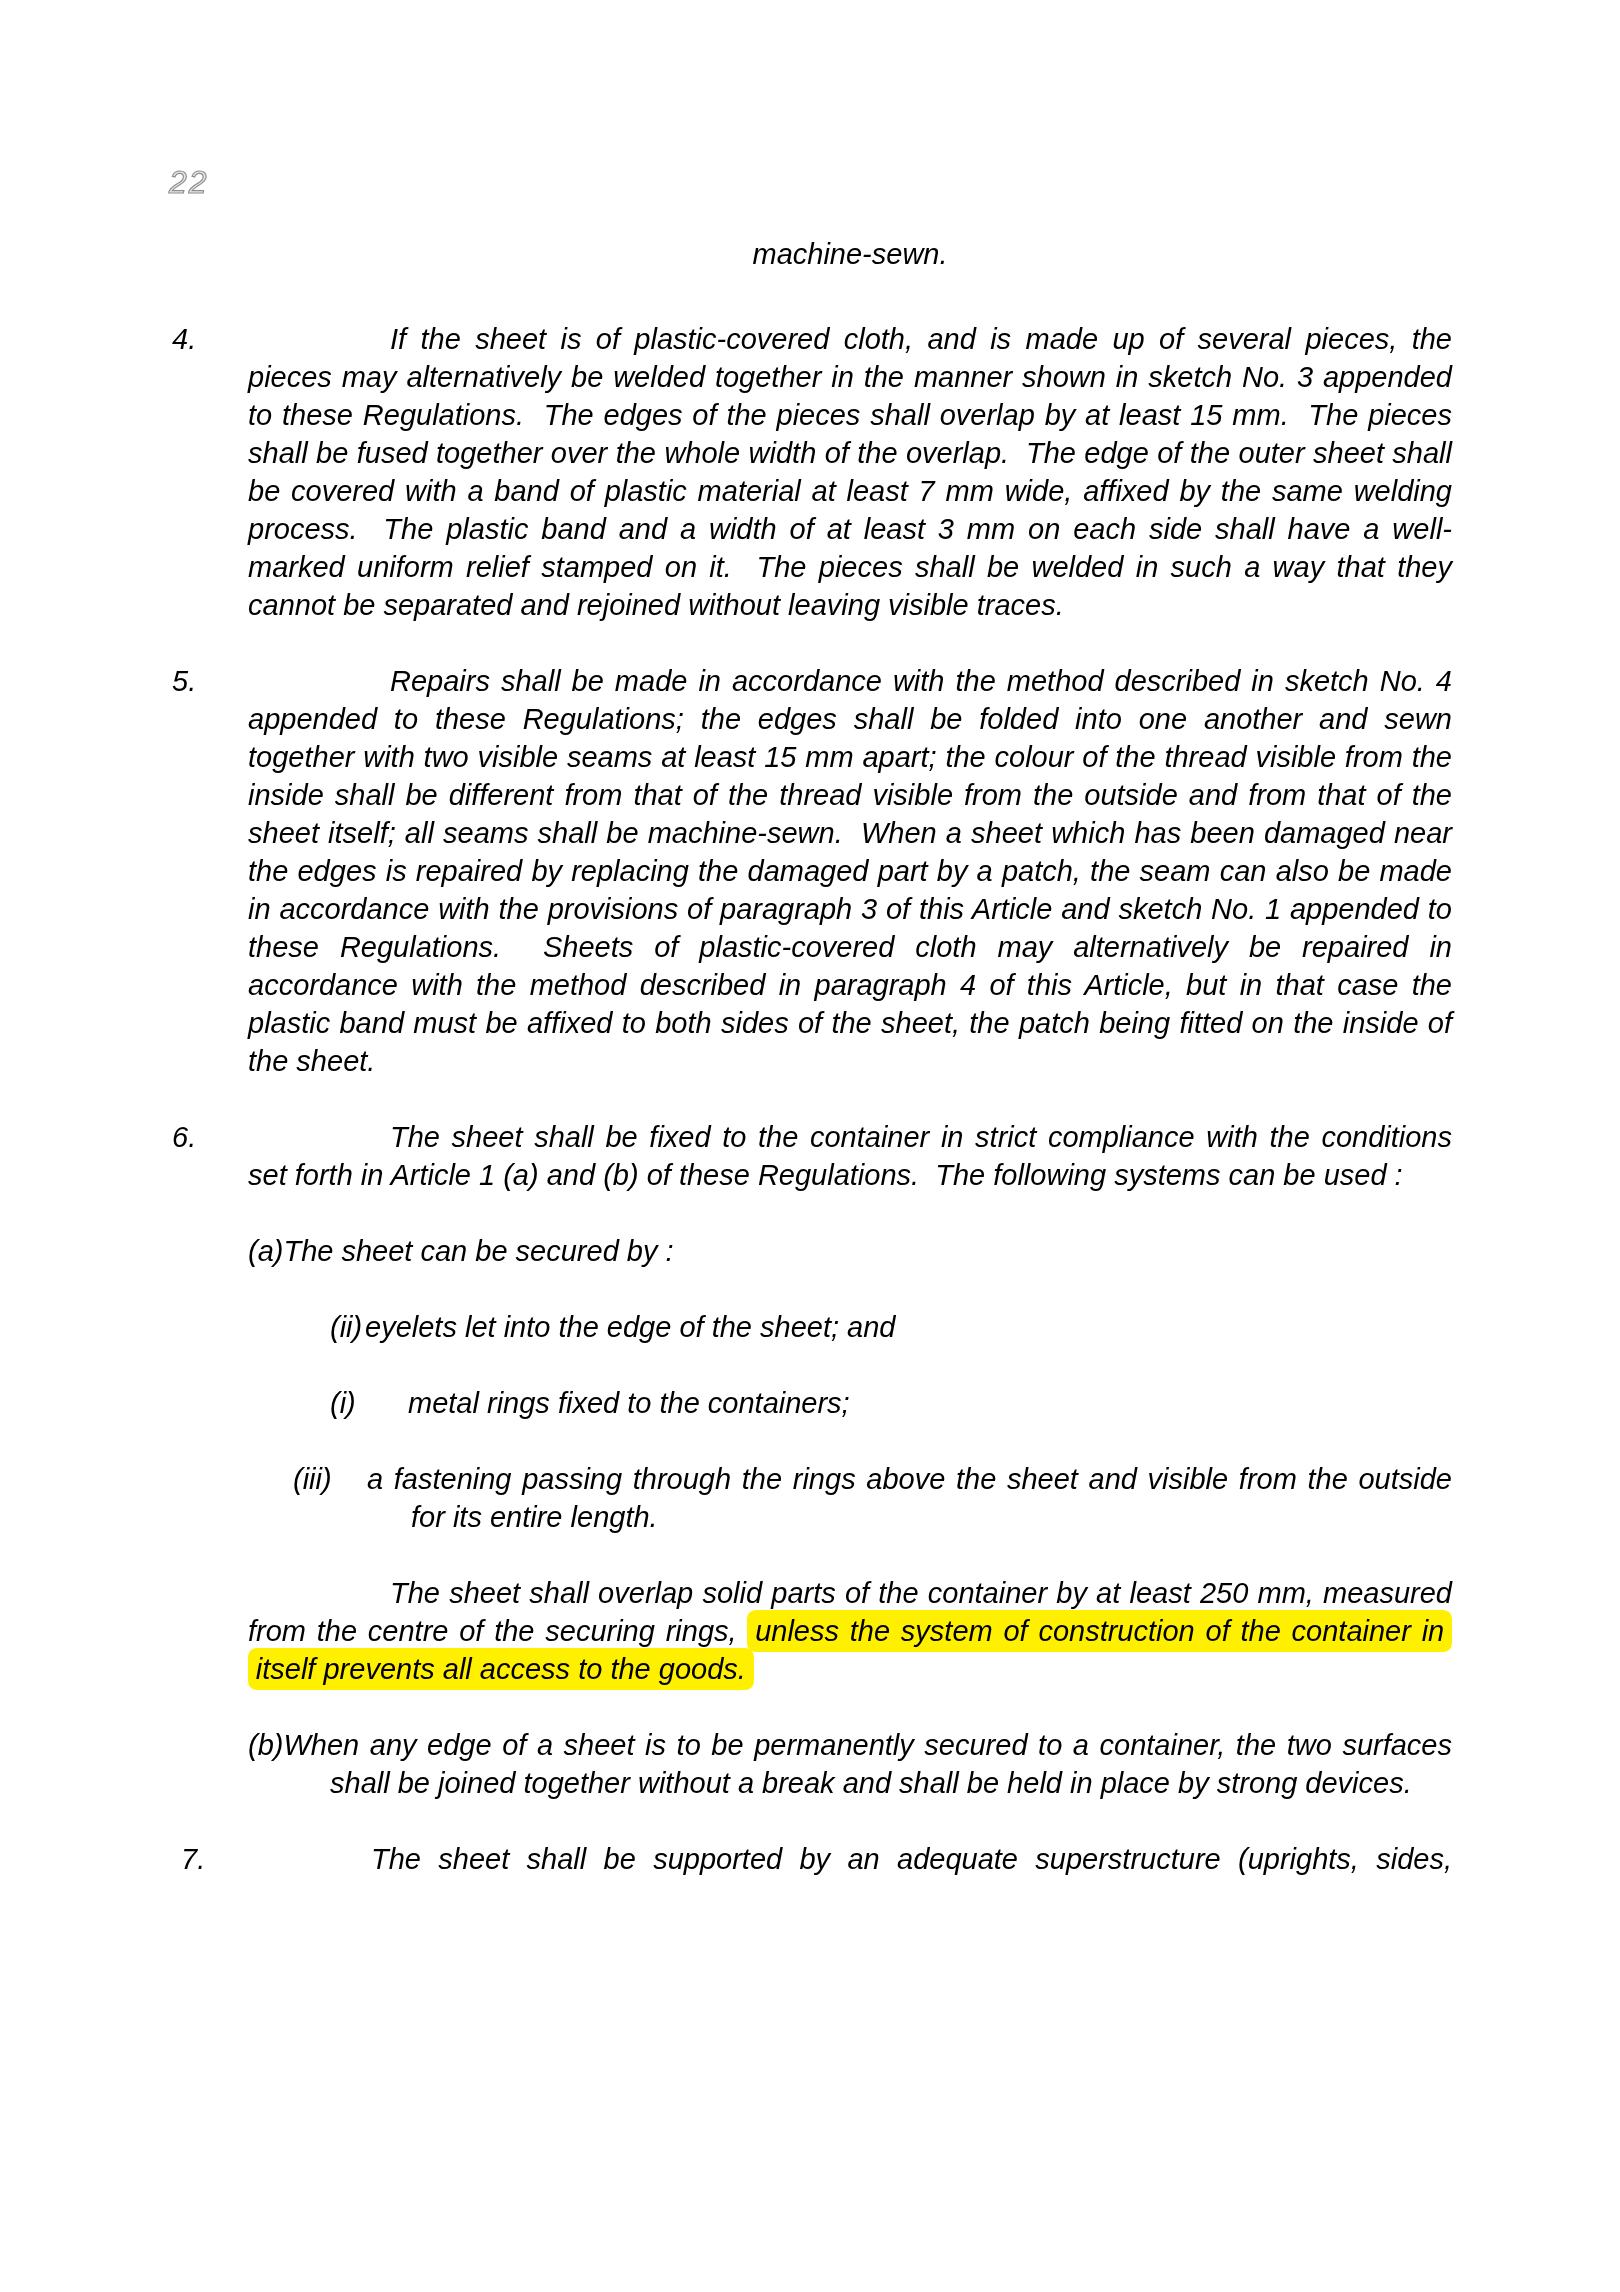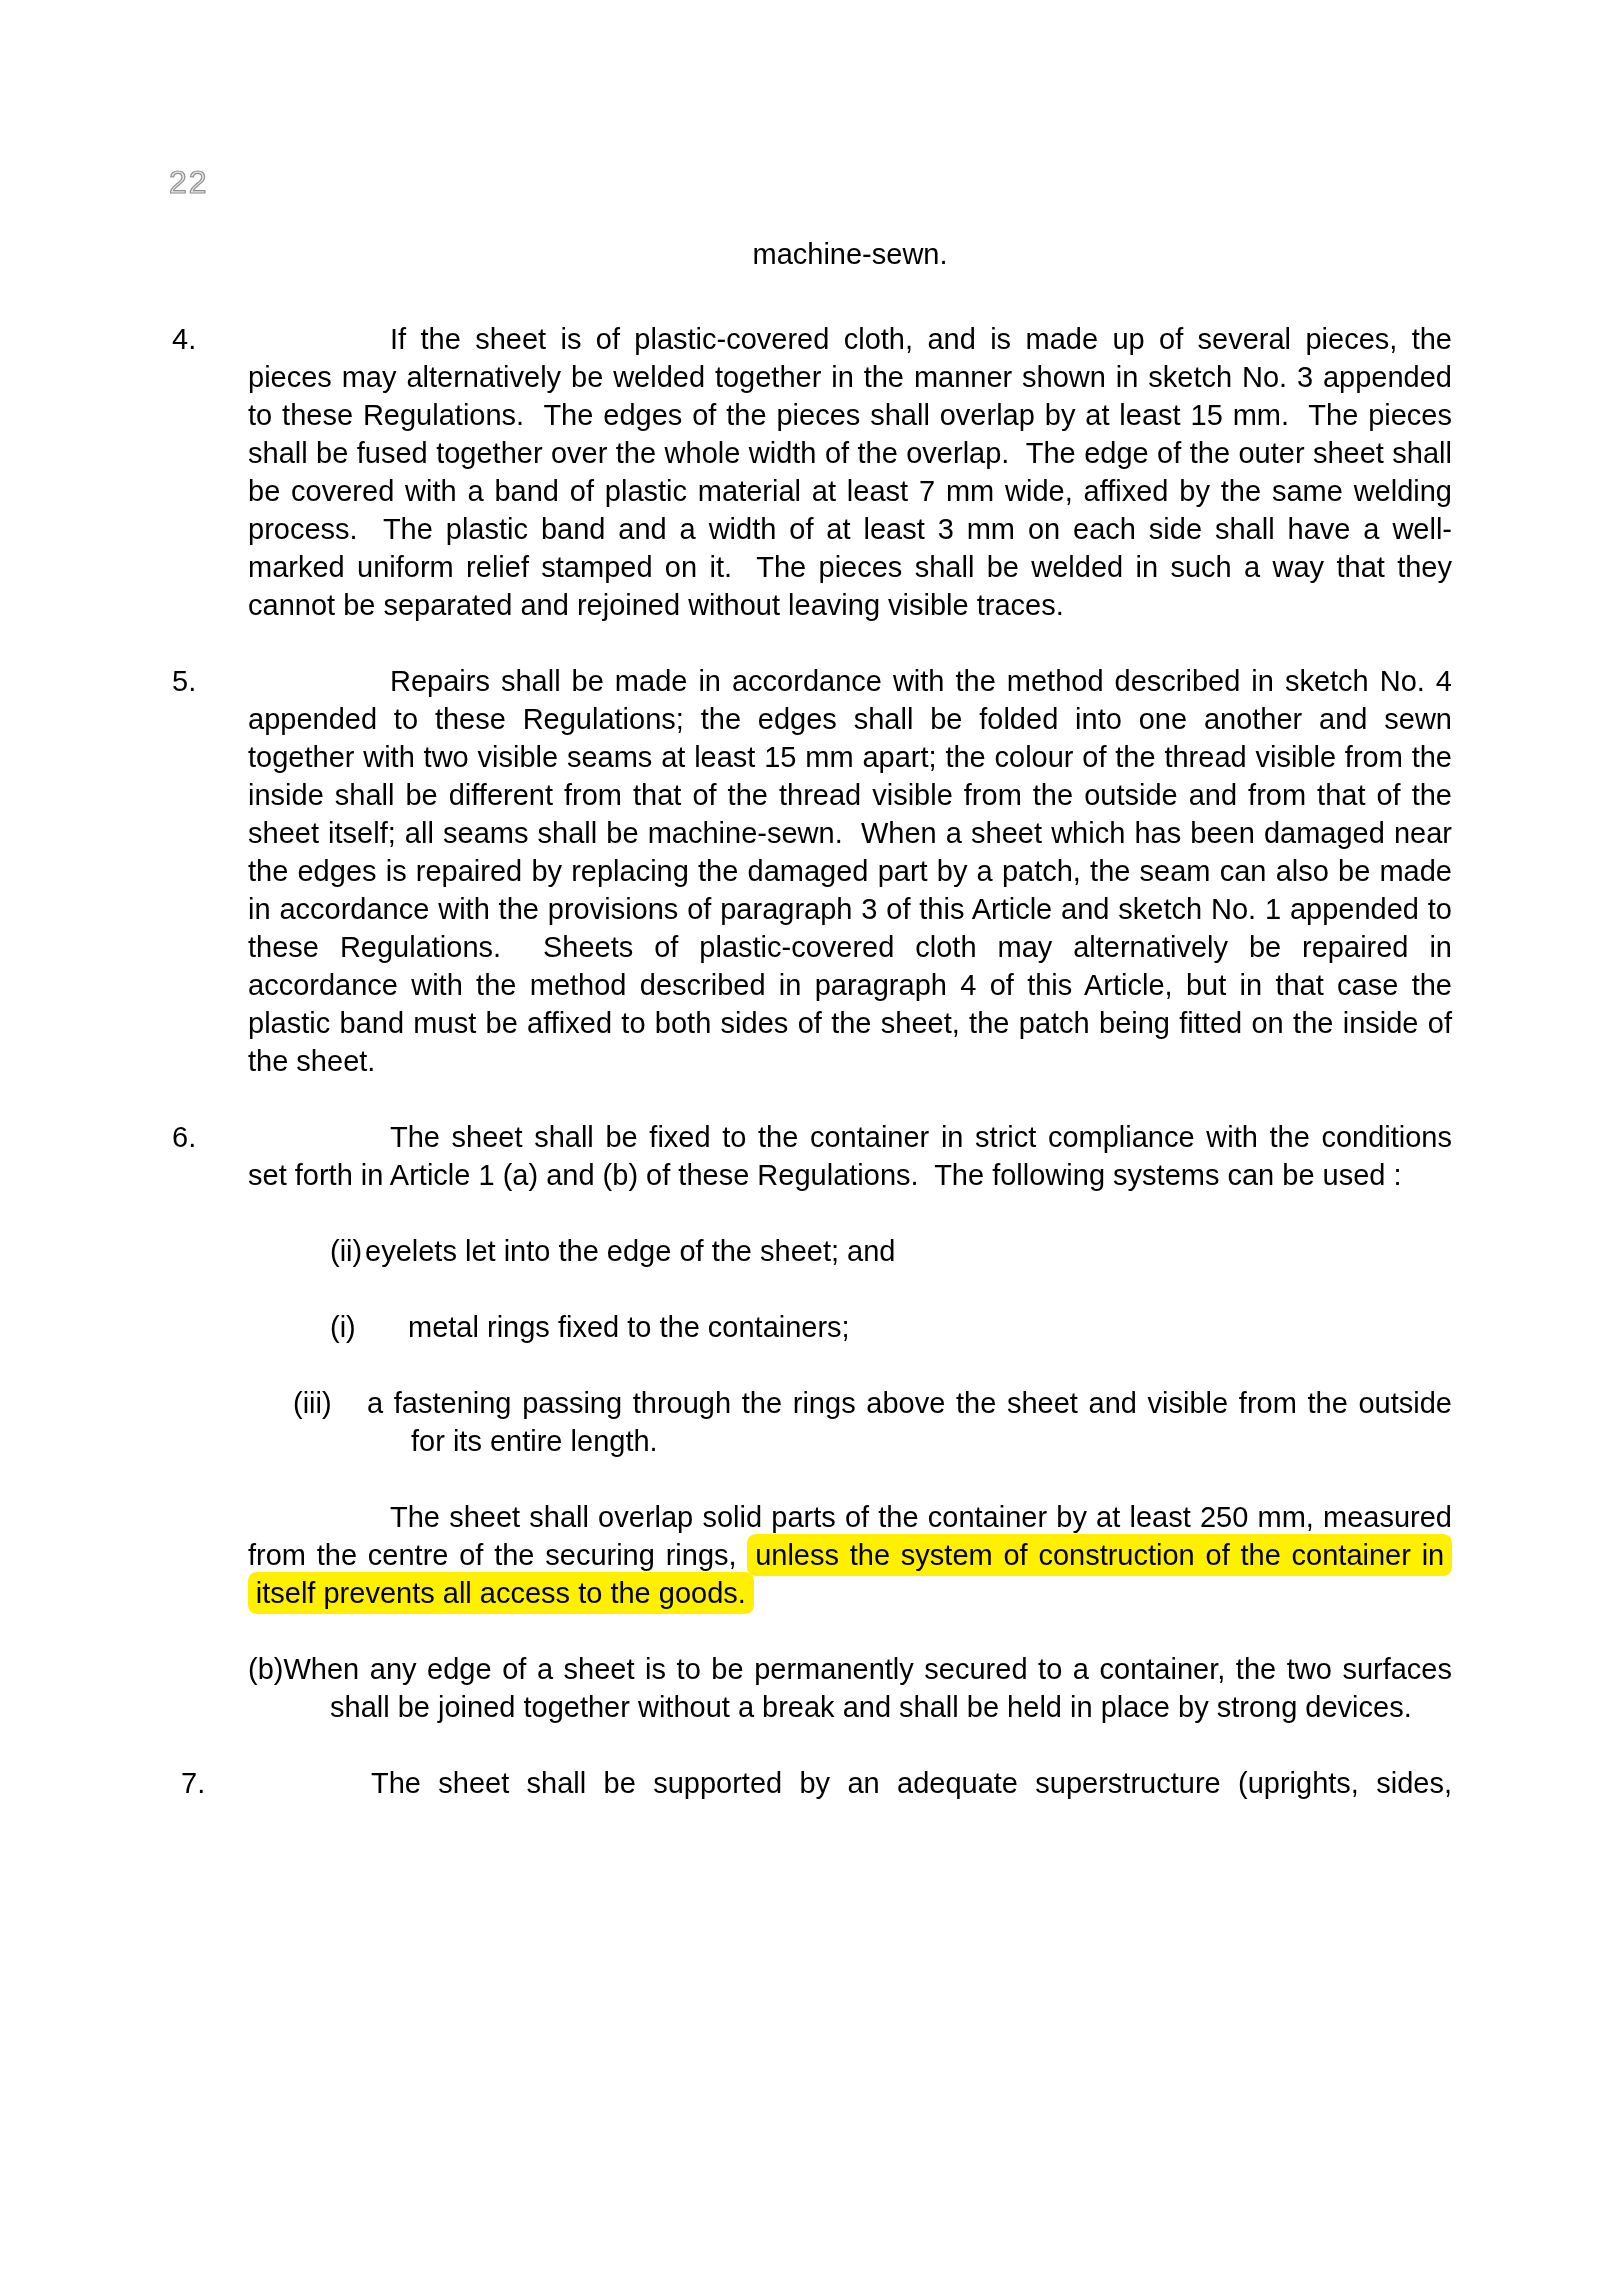--- a/index.html
+++ b/index.html
@@ -88,40 +88,43 @@
     color: #000000;
     padding: 4.9px 7.8px;
     border-radius: 8.8px;
     -webkit-box-decoration-break: clone;
     box-decoration-break: clone;
   }
 </style>
 </head>
 <body>
 
-<div class="page" style="background: rgb(255, 255, 255); color: rgb(0, 0, 0);">
+<div class="page" style="background: rgb(255, 255, 255); color: rgb(0, 0, 0); font-style: italic;">
 
   <div class="pagenum">22</div>
 
   <div class="content">
 
     <div class="cont">machine-sewn.</div>
 
     <div class="para">
       <span class="num">4.</span><span>If the sheet is of plastic-covered cloth, and is made up of several pieces, the pieces may alternatively be welded together in the manner shown in sketch No.&nbsp;3 appended to these Regulations.&nbsp; The edges of the pieces shall overlap by at least 15&nbsp;mm.&nbsp; The pieces shall be fused together over the whole width of the overlap.&nbsp; The edge of the outer sheet shall be covered with a band of plastic material at least 7&nbsp;mm wide, affixed by the same welding process.&nbsp; The plastic band and a width of at least 3&nbsp;mm on each side shall have a well-marked uniform relief stamped on it.&nbsp; The pieces shall be welded in such a way that they cannot be separated and rejoined without leaving visible traces.</span>
     </div>
 
     <div class="para">
       <span class="num">5.</span><span>Repairs shall be made in accordance with the method described in sketch No.&nbsp;4 appended to these Regulations; the edges shall be folded into one another and sewn together with two visible seams at least 15&nbsp;mm apart; the colour of the thread visible from the inside shall be different from that of the thread visible from the outside and from that of the sheet itself; all seams shall be machine-sewn.&nbsp; When a sheet which has been damaged near the edges is repaired by replacing the damaged part by a patch, the seam can also be made in accordance with the provisions of paragraph 3 of this Article and sketch No.&nbsp;1 appended to these Regulations.&nbsp; Sheets of plastic-covered cloth may alternatively be repaired in accordance with the method described in paragraph 4 of this Article, but in that case the plastic band must be affixed to both sides of the sheet, the patch being fitted on the inside of the sheet.</span>
     </div>
 
     <div class="para">
       <span class="num">6.</span><span>The sheet shall be fixed to the container in strict compliance with the conditions set forth in Article 1&nbsp;(a) and&nbsp;(b) of these Regulations.&nbsp; The following systems can be used&nbsp;:</span>
     </div>
 
+    <div class="letter">
+      <span>(a)</span><span>The sheet can be secured by&nbsp;:</span>
+    </div>
 
     <div class="roman i2">
       <span class="rl">(ii)</span><span>eyelets let into the edge of the sheet; and</span>
     </div>
 
     <div class="roman i1">
       <span class="rl">(i)</span><span>metal rings fixed to the containers;</span>
     </div>
 
     <div class="roman i3">

